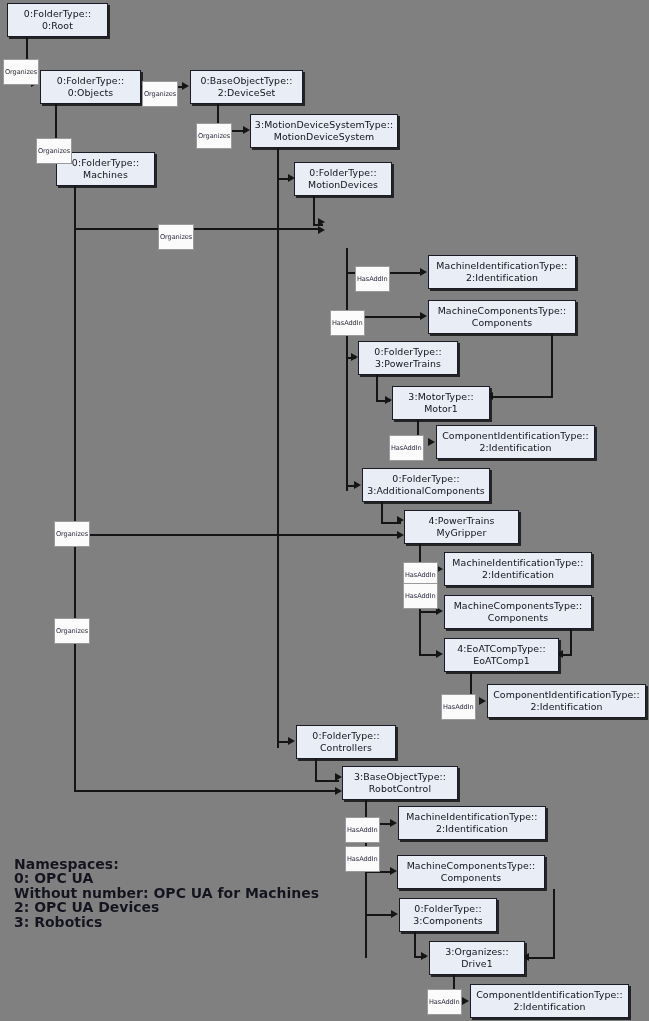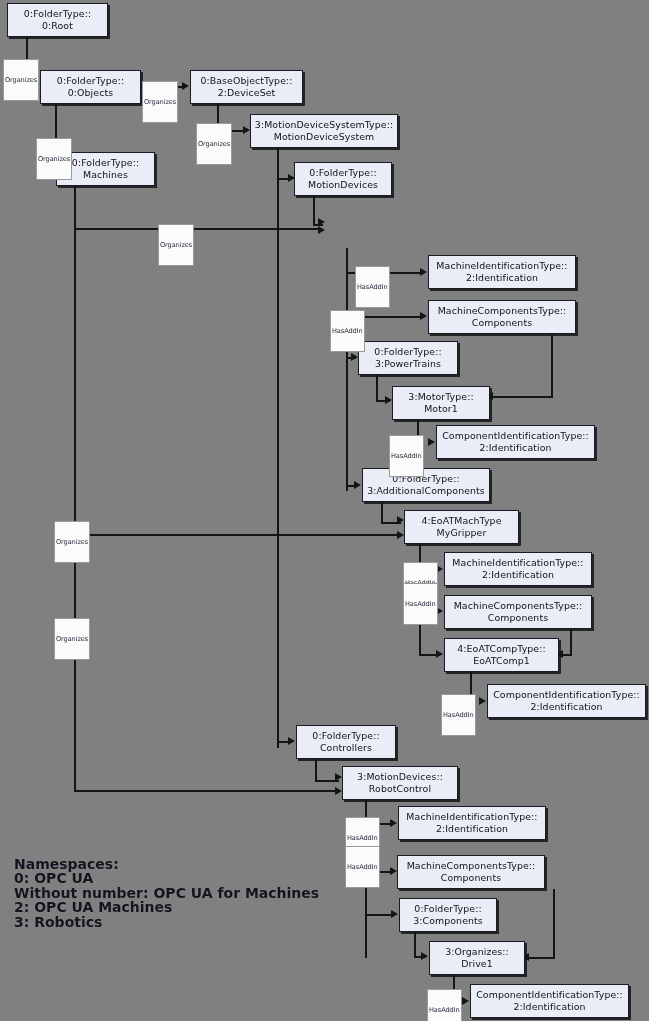--- a/index.html
+++ b/index.html
@@ -56,21 +56,21 @@
   }
 
   
   .reflabel{
     position:absolute;
     background:#fbfbfb;
     border:1px solid #9a9a9a;
     color:#2a2a3a;
     font-size:6.6px;
     line-height:8px;
-    padding:16px 1px;
+    padding:8px 1px;
     white-space:nowrap;
     letter-spacing:-.1px;
   }
 
   
   .legend{
     position:absolute;
     left:14px;top:857px;
     color:#14141f;
     font-size:14px;
@@ -239,21 +239,21 @@
   </div>
   <div class="node" style="left:436px;top:425px;width:159px;height:34px;">
     <span class="l1">ComponentIdentificationType::</span>
     <span class="l2">2:Identification</span>
   </div>
   <div class="node" style="left:362px;top:468px;width:128px;height:34px;">
     <span class="l1">0:FolderType::</span>
     <span class="l2">3:AdditionalComponents</span>
   </div>
   <div class="node" style="left:404px;top:510px;width:115px;height:34px;">
-    <span class="l1">4:EoATMachType</span>
+    <span class="l1">4:PowerTrains</span>
     <span class="l2">MyGripper</span>
   </div>
   <div class="node" style="left:444px;top:552px;width:148px;height:34px;">
     <span class="l1">MachineIdentificationType::</span>
     <span class="l2">2:Identification</span>
   </div>
   <div class="node" style="left:444px;top:595px;width:148px;height:34px;">
     <span class="l1">MachineComponentsType::</span>
     <span class="l2">Components</span>
   </div>
@@ -263,21 +263,21 @@
   </div>
   <div class="node" style="left:487px;top:684px;width:159px;height:34px;">
     <span class="l1">ComponentIdentificationType::</span>
     <span class="l2">2:Identification</span>
   </div>
   <div class="node" style="left:296px;top:725px;width:100px;height:34px;">
     <span class="l1">0:FolderType::</span>
     <span class="l2">Controllers</span>
   </div>
   <div class="node" style="left:342px;top:766px;width:116px;height:34px;">
-    <span class="l1">3:MotionDevices::</span>
+    <span class="l1">3:BaseObjectType::</span>
     <span class="l2">RobotControl</span>
   </div>
   <div class="node" style="left:398px;top:806px;width:148px;height:34px;">
     <span class="l1">MachineIdentificationType::</span>
     <span class="l2">2:Identification</span>
   </div>
   <div class="node" style="left:397px;top:855px;width:148px;height:34px;">
     <span class="l1">MachineComponentsType::</span>
     <span class="l2">Components</span>
   </div>
@@ -308,17 +308,17 @@
   <div class="reflabel" style="left:403px;top:583px;">HasAddIn</div>
   <div class="reflabel" style="left:441px;top:694px;">HasAddIn</div>
   <div class="reflabel" style="left:345px;top:817px;">HasAddIn</div>
   <div class="reflabel" style="left:345px;top:846px;">HasAddIn</div>
   <div class="reflabel" style="left:427px;top:989px;">HasAddIn</div>
 
   <div class="legend">
     <div>Namespaces:</div>
     <div>0: OPC UA</div>
     <div>Without number: OPC UA for Machines</div>
-    <div>2: OPC UA Machines</div>
+    <div>2: OPC UA Devices</div>
     <div>3: Robotics</div>
   </div>
 
 </div>
 
 </body></html>

